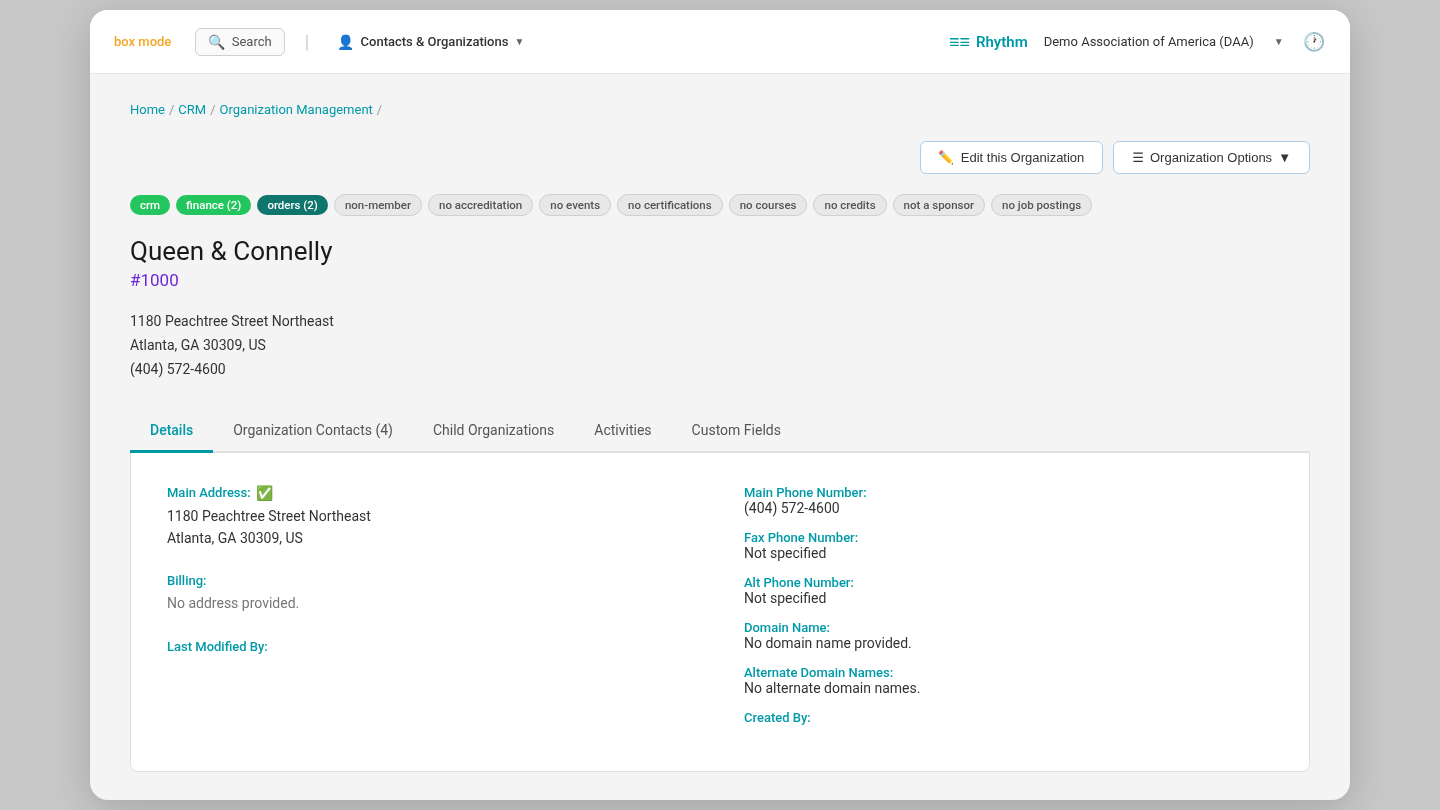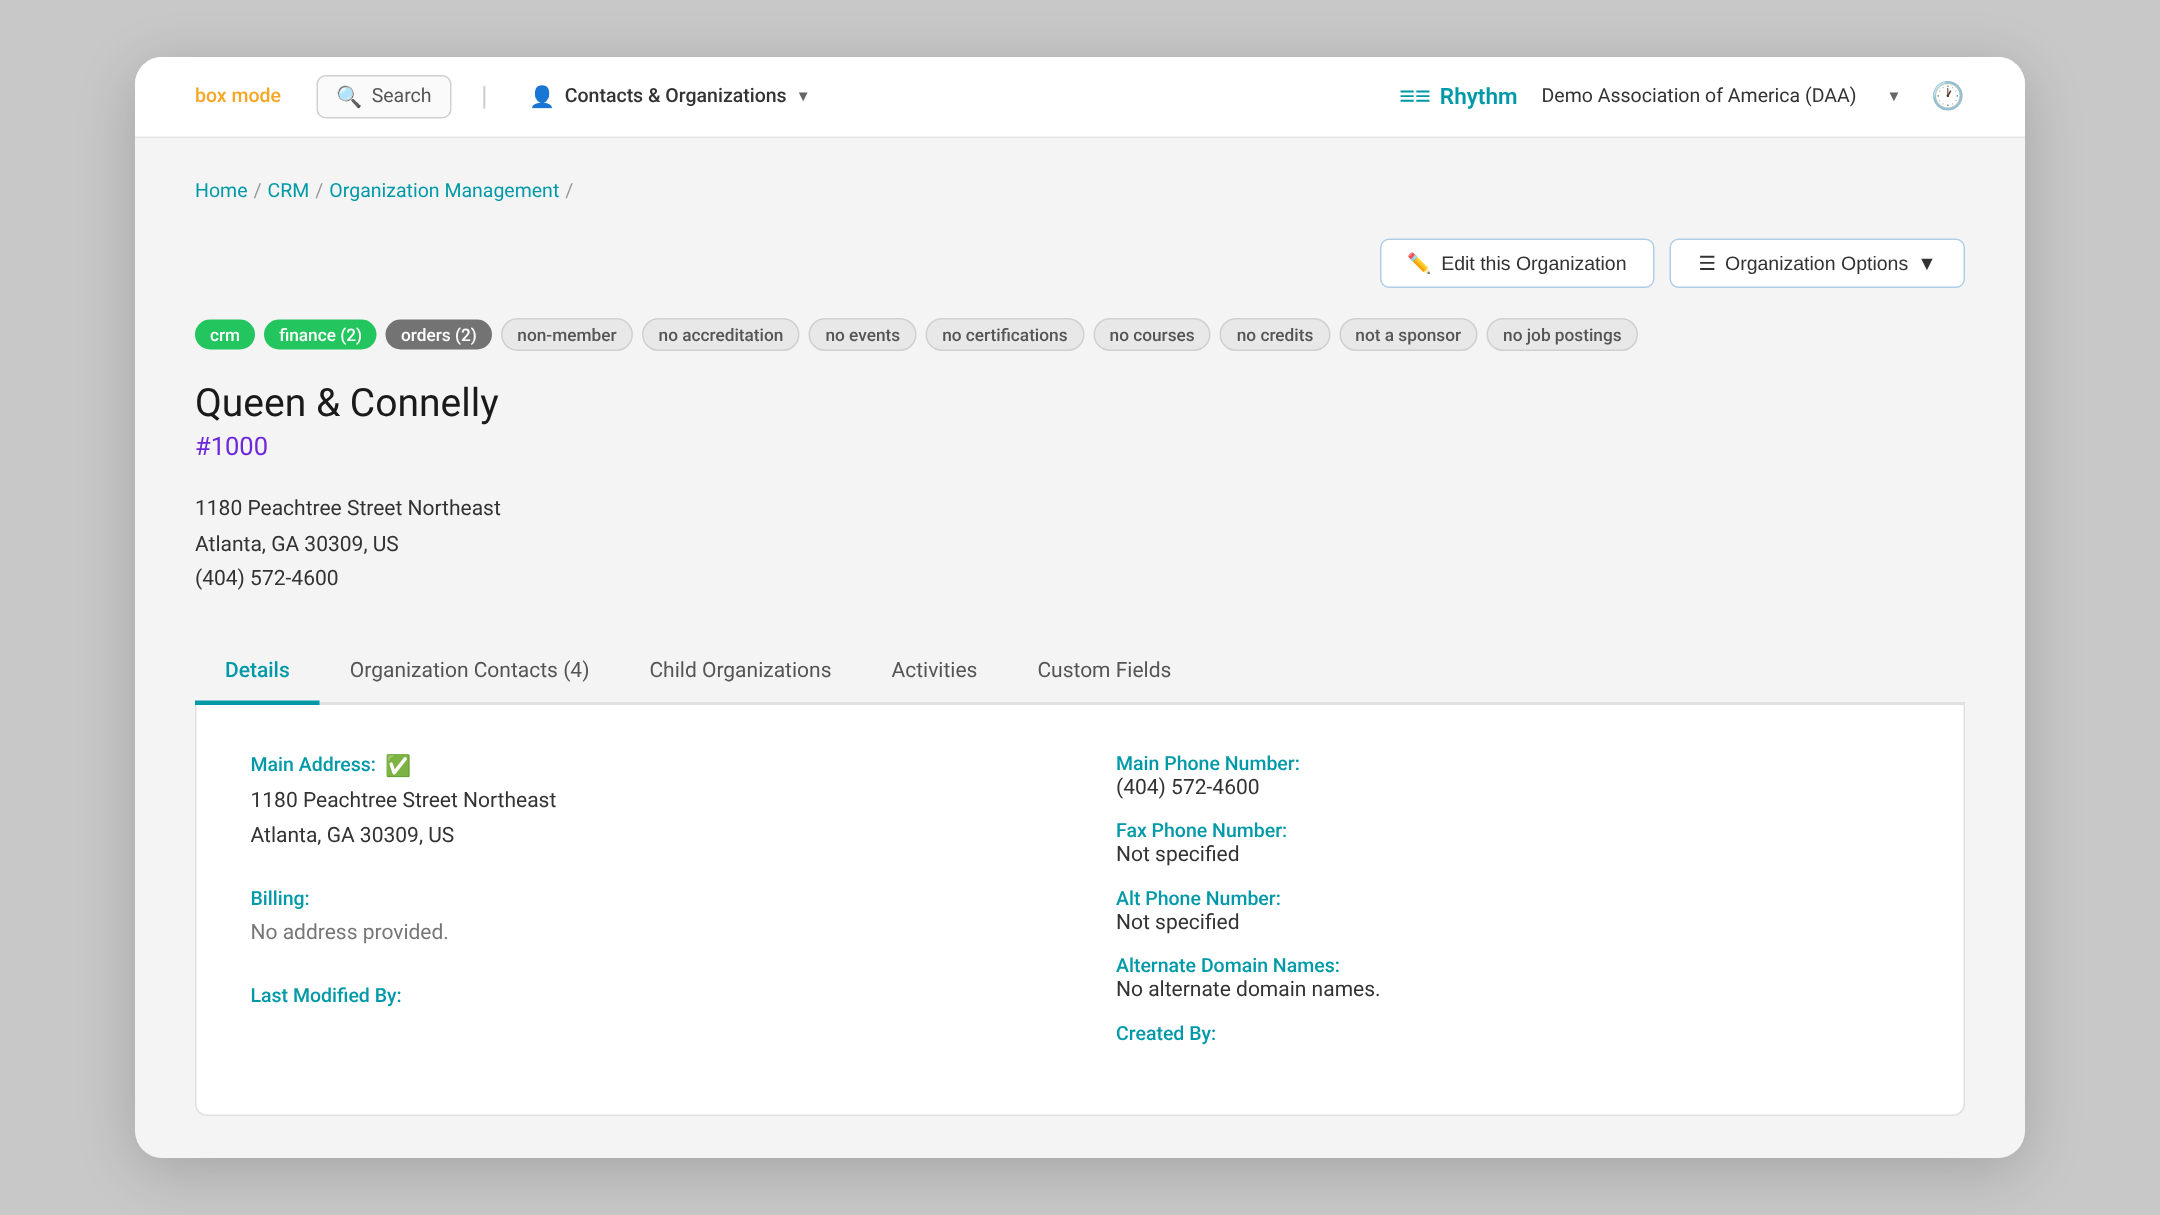--- a/index.html
+++ b/index.html
@@ -19,24 +19,24 @@
       border-radius: 18px;
       box-shadow: 0 8px 40px rgba(0,0,0,0.18);
       overflow: hidden;
       display: flex;
       flex-direction: column;
     }
     
     .top-nav {
       background: #fff;
       border-bottom: 1px solid #e5e5e5;
-      height: 54px;
-      display: flex;
-      align-items: center;
-      padding: 0 40px;
+      height: 64px;
+      display: flex;
+      align-items: center;
+      padding: 0 24px;
       gap: 16px;
       flex-shrink: 0;
     }
     .nav-inbox-mode {
       font-size: 13px;
       color: #f5a623;
       font-weight: 500;
       margin-right: 8px;
     }
     .nav-search {
@@ -135,21 +135,21 @@
       align-items: center;
     }
     .tag {
       font-size: 11.5px;
       padding: 3px 10px;
       border-radius: 12px;
       font-weight: 500;
     }
     .tag-crm { background: #22c55e; color: #fff; }
     .tag-finance { background: #22c55e; color: #fff; }
-    .tag-orders { background: #737373; color: #fff; }
+    .tag-orders { background: #0f766e; color: #fff; }
     .tag-neutral {
       background: #e8e8e8;
       color: #555;
       border: 1px solid #d0d0d0;
     }
 
     
     .org-header {
       margin-bottom: 28px;
     }
@@ -359,20 +359,24 @@
             </div>
             <div class="field-row">
               <span class="field-name">Fax Phone Number:</span>
               <span class="field-val">Not specified</span>
             </div>
             <div class="field-row">
               <span class="field-name">Alt Phone Number:</span>
               <span class="field-val">Not specified</span>
             </div>
             <div class="field-row">
+              <span class="field-name">Domain Name:</span>
+              <span class="field-val">No domain name provided.</span>
+            </div>
+            <div class="field-row">
               <span class="field-name">Alternate Domain Names:</span>
               <span class="field-val">No alternate domain names.</span>
             </div>
             <div class="field-row">
               <span class="field-name">Created By:</span>
               <span class="field-val"></span>
             </div>
           </div>
       </div>
     </div>

